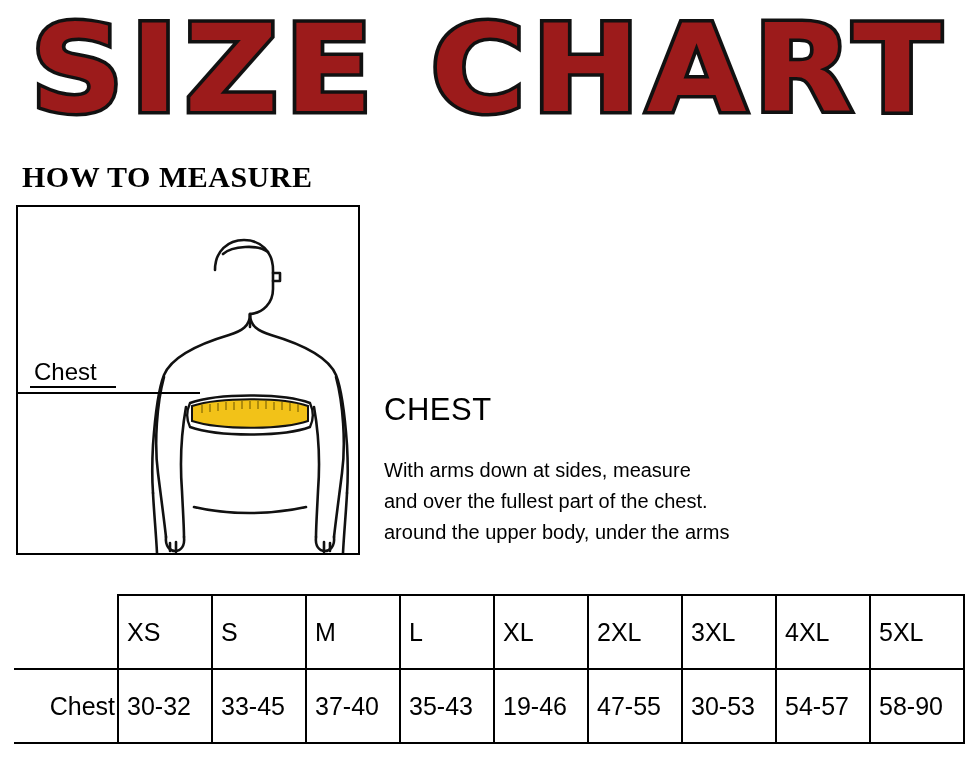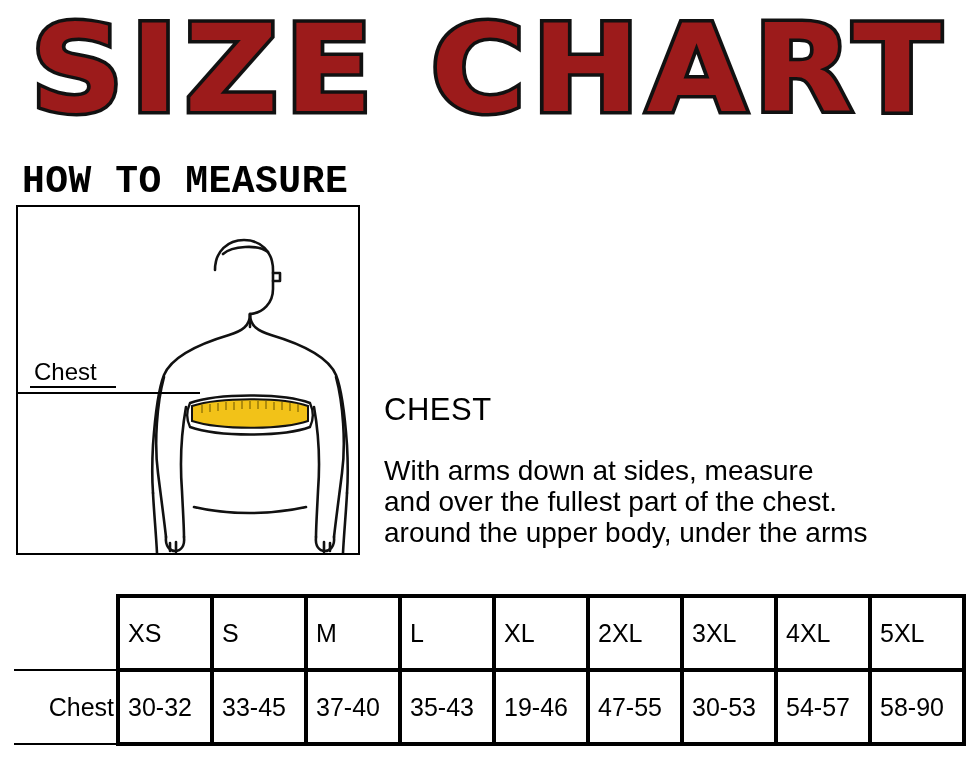--- a/index.html
+++ b/index.html
@@ -36,23 +36,23 @@
     white-space: nowrap;
     transform: scaleX(1.06);
     transform-origin: center center;
   }
 
   
   #how-to-measure {
     position: absolute;
     left: 22px;
     top: 160px;
-    font-family: Liberation Mono, monospace;
+    font-family: Liberation Serif, serif;
     font-weight: bold;
-    font-size: 38px;
+    font-size: 30px;
     letter-spacing: 0.5px;
     color: #000;
   }
 
   
   #figure-box {
     position: absolute;
     left: 16px;
     top: 205px;
     width: 344px;
@@ -104,21 +104,21 @@
     font-size: 31px;
     color: #000;
     letter-spacing: 0.5px;
   }
   #desc-body {
     position: absolute;
     left: 384px;
     top: 455px;
     width: 570px;
     font-family: "Liberation Sans", sans-serif;
-    font-size: 28px;
+    font-size: 20px;
     line-height: 31px;
     color: #000;
   }
   #desc-body div { white-space: nowrap; }
 
   
   #size-table {
     position: absolute;
     left: 14px;
     top: 594px;
@@ -126,21 +126,21 @@
     border-collapse: collapse;
     table-layout: fixed;
     font-family: "Liberation Sans", sans-serif;
     font-size: 25px;
     color: #000;
   }
   #size-table td {
     height: 74px;
     padding: 0 0 0 8px;
     vertical-align: middle;
-    border: 4px solid #000000;
+    border: 2px solid #000000;
     box-sizing: border-box;
     white-space: nowrap;
   }
   #size-table td.corner-empty {
     border: none;
     width: 104px;
   }
   #size-table td.rowhead {
     border-left: none;
     border-top: 2px solid #000;

